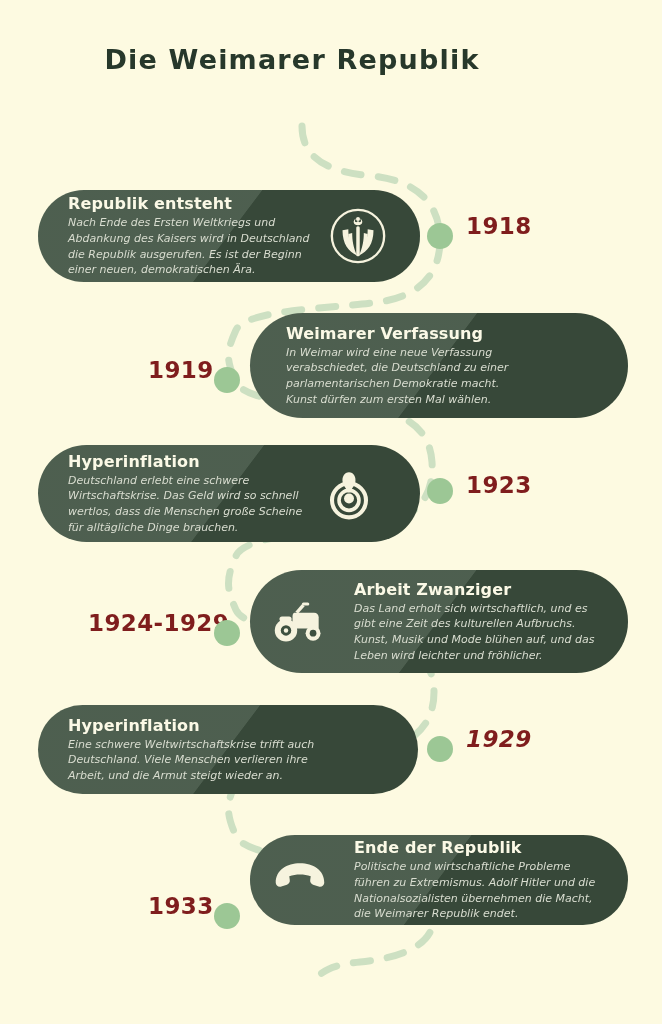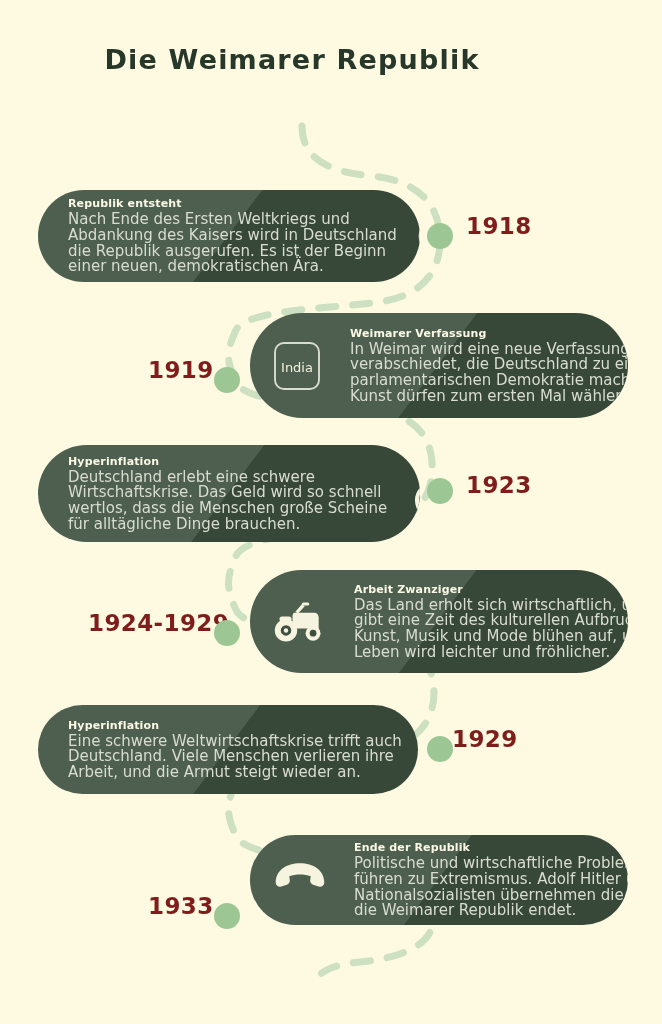--- a/index.html
+++ b/index.html
@@ -82,31 +82,32 @@
     box-sizing: border-box;
   }
 
   .card.left .card-inner { padding: 0 0 0 30px; }
   .card.right .card-inner { padding: 0 0 0 22px; }
 
   .card-text { flex: 0 0 auto; }
 
   .card-title {
     color: #fbf9e6;
-    font-size: 11px;
+    font-size: 16px;
     font-weight: bold;
     letter-spacing: 0.15px;
     margin-bottom: 2px;
     white-space: nowrap;
   }
   .card-body {
     color: #d9ddd0;
-    font-size: 15px;
+    font-size: 11px;
     line-height: 15.6px;
     white-space: pre-line;
+    font-style: italic;
   }
 
   .card-icon {
     flex: 0 0 auto;
     display: flex;
     align-items: center;
     justify-content: center;
   }
   .card.left .card-icon { margin-left: 18px; }
   .card.right .card-icon { margin-right: 14px; }
@@ -184,26 +185,20 @@
     </div>
     <div class="dot" style="left:427px; top:33px;"></div>
     <div class="year" style="left:466px; top:23px;">1918</div>
   </div>
 
   <div class="tl-row" style="top:313px;">
     <div class="year" style="left:148px; top:44px;">1919</div>
     <div class="dot" style="left:214px; top:54px;"></div>
     <div class="card right" style="left:250px; top:0; width:378px; height:105px;">
       <div class="card-inner">
-        <div class="card-icon">
-          <svg width="50" height="56" viewBox="0 0 50 56" xmlns="http://www.w3.org/2000/svg">
-            <rect x="3" y="5" width="44" height="46" rx="9" fill="none" stroke="#d9ddd0" stroke-width="1.9"></rect>
-            <text x="25" y="34" text-anchor="middle" fill="#f2efdd" font-family="DejaVu Sans, sans-serif" font-size="13">India</text>
-          </svg>
-        </div>
         <div class="card-text" style="margin-left:14px;">
           <div class="card-title">Weimarer Verfassung</div>
           <div class="card-body">In Weimar wird eine neue Verfassung
 verabschiedet, die Deutschland zu einer
 parlamentarischen Demokratie macht.
 Kunst dürfen zum ersten Mal wählen.</div>
         </div>
       </div>
     </div>
   </div>
@@ -268,21 +263,21 @@
       <div class="card-inner">
         <div class="card-text">
           <div class="card-title">Hyperinflation</div>
           <div class="card-body">Eine schwere Weltwirtschaftskrise trifft auch
 Deutschland. Viele Menschen verlieren ihre
 Arbeit, und die Armut steigt wieder an.</div>
         </div>
       </div>
     </div>
     <div class="dot" style="left:427px; top:31px;"></div>
-    <div class="year" style="left:452px; top:21px;">1929</div>
+    <div class="year" style="left:466px; top:21px;font-style:italic;">1929</div>
   </div>
 
   <div class="tl-row" style="top:835px;">
     <div class="year" style="left:148px; top:58px;">1933</div>
     <div class="dot" style="left:214px; top:68px;"></div>
     <div class="card right" style="left:250px; top:0; width:378px; height:90px;">
       <div class="card-inner">
         <div class="card-icon">
           <svg width="56" height="40" viewBox="0 0 60 42" xmlns="http://www.w3.org/2000/svg">
             <path d="M4 24 C4 10, 16 3, 30 3 C44 3, 56 10, 56 24

